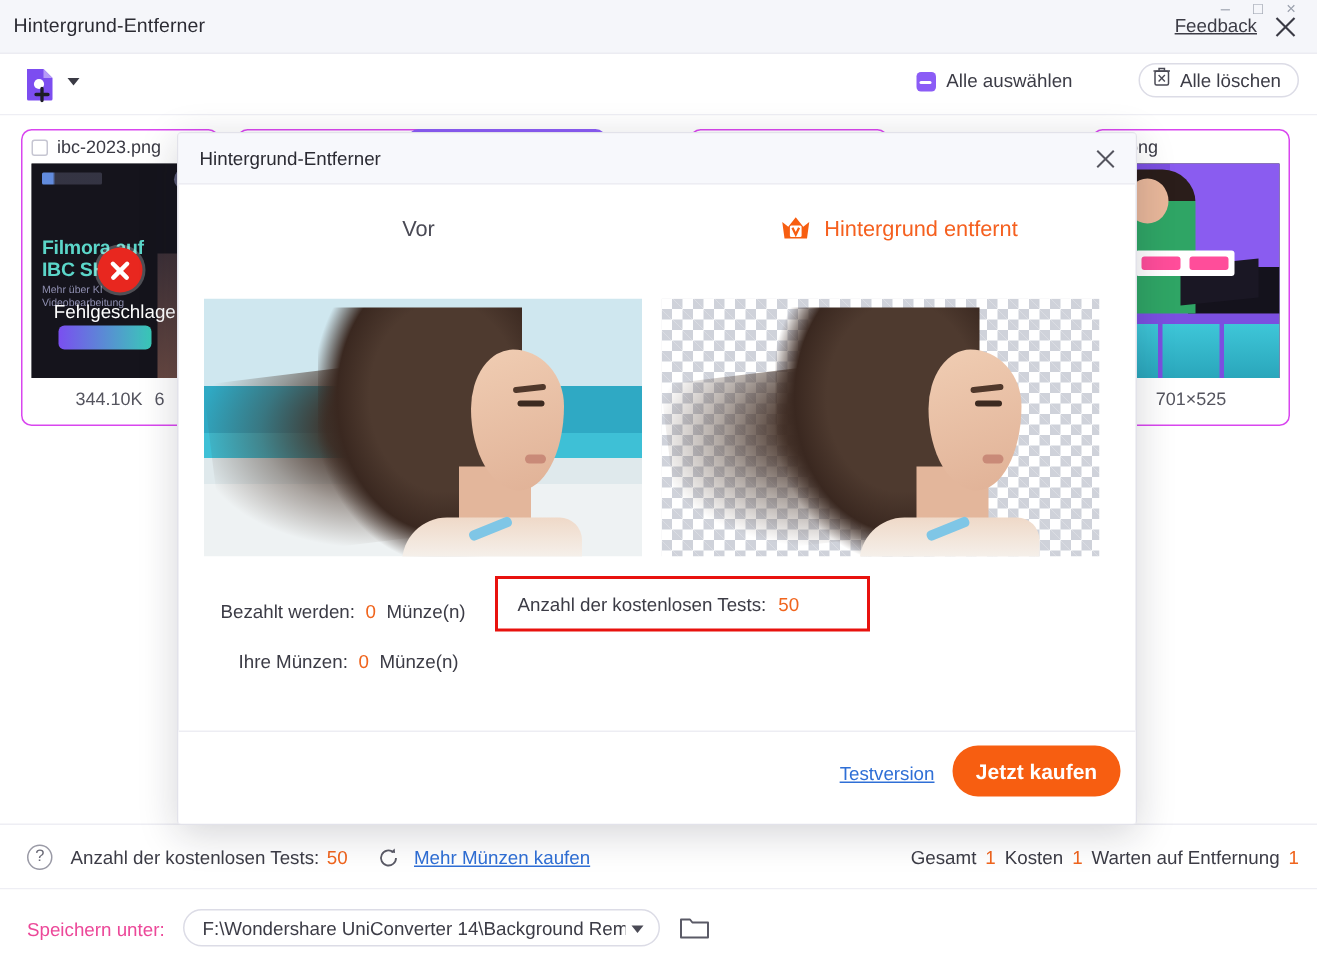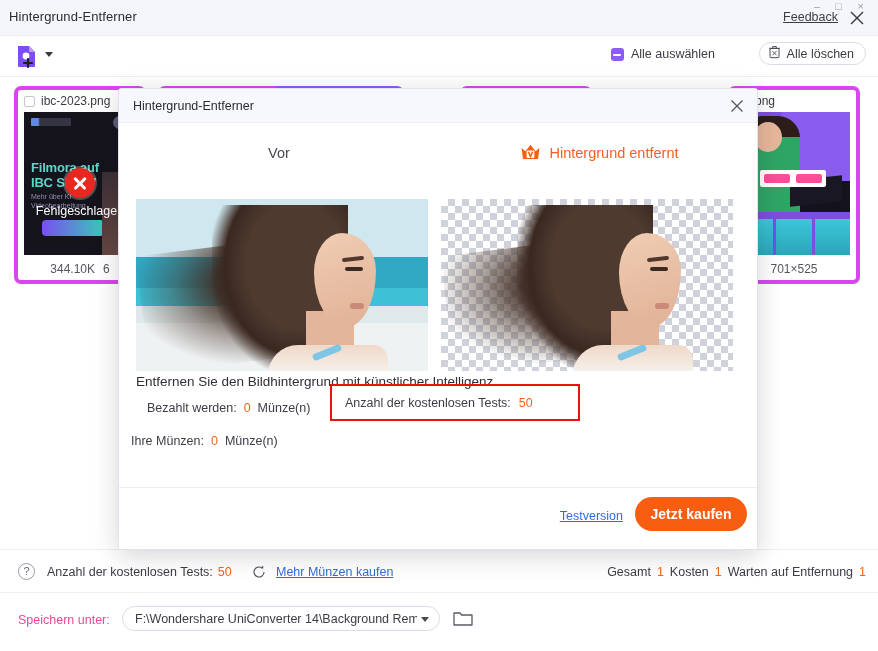--- a/index.html
+++ b/index.html
@@ -91,21 +91,21 @@
 
   
   .card-strip {
     position: absolute; left: 0; top: 77px; width: 878px; height: 215px;
     background: #ffffff;
   }
   .card {
     position: absolute; top: 9px;
     width: 132px; height: 198px;
     background: #ffffff;
-    border: 4px solid #d946ef;
+    border: 1px solid #d946ef;
     border-radius: 7px;
     overflow: hidden;
   }
   .card.sel { border: 2px solid #8b5cf6; }
   .card-head {
     height: 22px; display: flex; align-items: center; gap: 6px;
     padding: 0 6px;
   }
   .cb-empty {
     width: 11px; height: 11px; border: 1px solid #c6c6d2;
@@ -382,21 +382,21 @@
   .caption {
     position: absolute; left: 17px; top: 285px;
     font-size: 13.5px; color: #2f2f39;
   }
   .meta-row {
     position: absolute; font-size: 12.5px; color: #3c3c46;
     display: flex; align-items: center; gap: 7px;
   }
   .meta-row .num { color: #f0651e; }
   .meta-paid { left: 28px; top: 312px; }
-  .meta-mine { left: 12px; top: 345px; }
+  .meta-mine { left: 40px; top: 345px; }
   .highlight-box {
     position: absolute; left: 211px; top: 295px;
     width: 250px; height: 37px;
     border: 2.5px solid #e8120e;
     background: transparent;
   }
   .meta-trials {
     position: absolute; left: 226px; top: 307px;
     font-size: 12.5px; color: #3c3c46;
     display: flex; align-items: center; gap: 8px;
@@ -633,21 +633,20 @@
         <span class="neck"></span>
         <span class="face"></span>
         <span class="brow"></span>
         <span class="eye"></span>
         <span class="lips"></span>
         <span class="shoulder"></span>
         <span class="strap"></span>
       </div>
     </div>
 
-    <div class="caption">Entfernen Sie den Bildhintergrund mit künstlicher Intelligenz.</div>
 
     <div class="meta-row meta-paid">
       <span>Bezahlt werden:</span>
       <span class="num">0</span>
       <span>Münze(n)</span>
     </div>
 
     <div class="meta-row meta-mine">
       <span>Ihre Münzen:</span>
       <span class="num">0</span>

